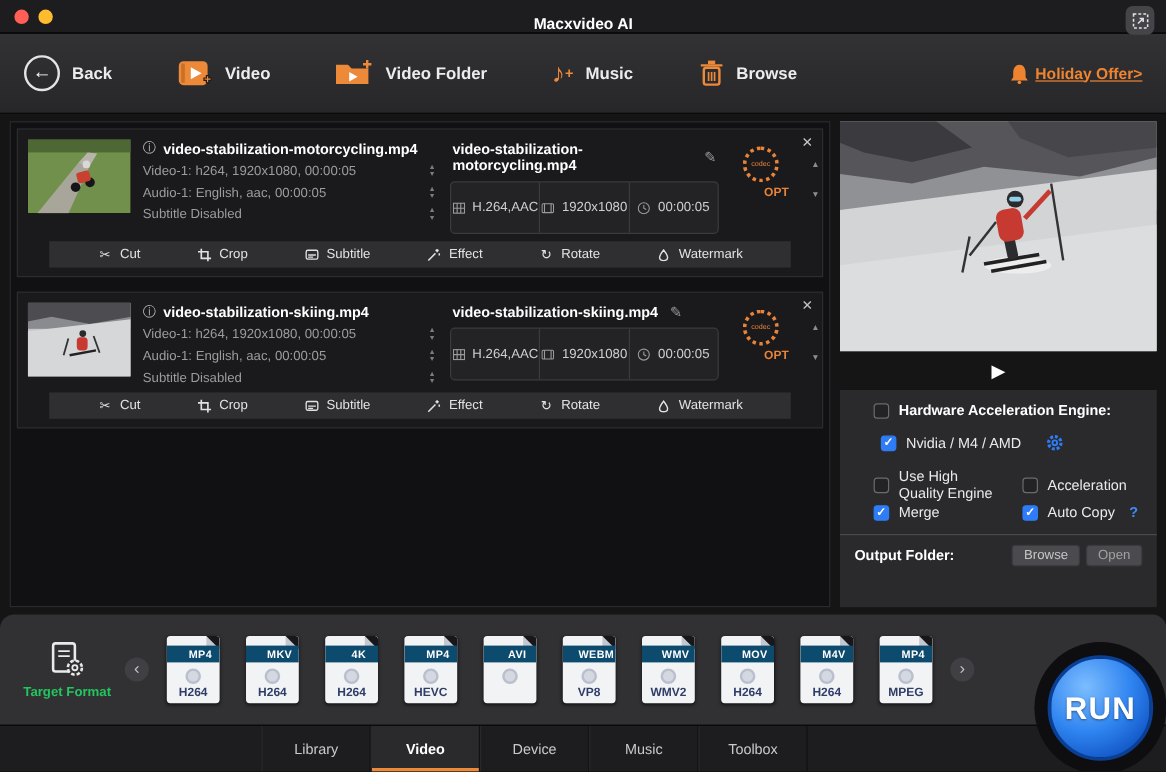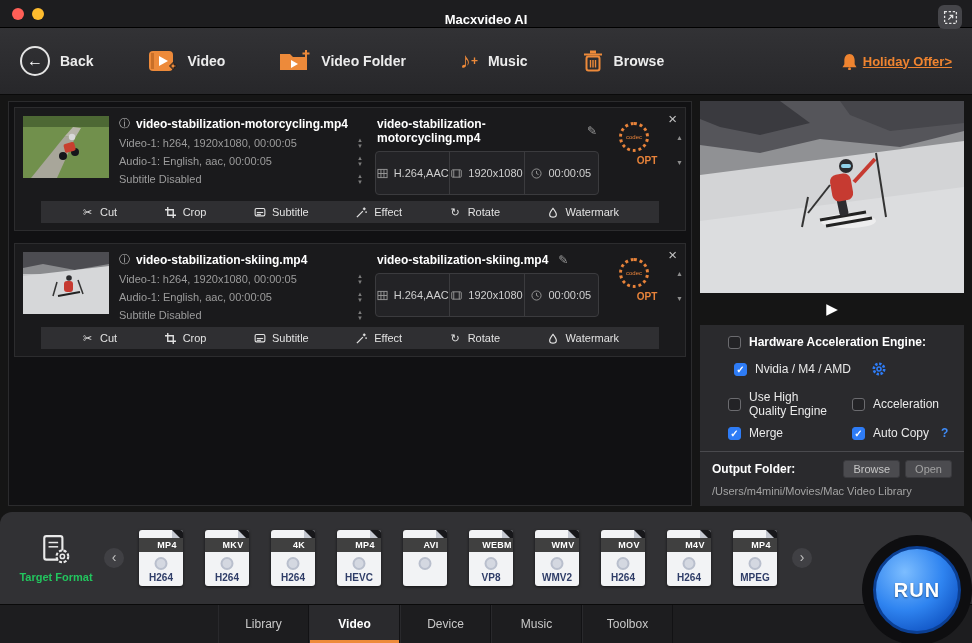--- a/index.html
+++ b/index.html
@@ -59,21 +59,21 @@
   .action .ic { display:flex; align-items:center; justify-content:center; width:13px; height:13px; font-size:11px; color:#e2e2e2; }
 
   
   .preview { width:100%; height:192px; background:#0c0c0c; overflow:hidden; }
   .preview svg { display:block; width:100%; height:100%; }
   .play-row { height:32px; display:flex; align-items:center; justify-content:center; color:#fff; font-size:15px; }
   .settings { background:#2a2a2d; flex:1; padding:10px 12px 6px 12px; font-size:12px; color:#eaeaea; }
   .set-row { display:flex; align-items:center; gap:8px;padding-left:16px; }
   .set-row.bold { font-weight:bold; color:#fff; }
   .gpu-row { margin:12px 0 0 22px; display:flex; align-items:center; gap:8px; }
-  .set-grid { display:grid; grid-template-columns:1fr 116px; row-gap:8px; margin-top:13px; }
+  .set-grid { display:grid; grid-template-columns:1fr 116px; row-gap:2px; margin-top:13px; }
   .cb { width:13px; height:13px; border-radius:3px; background:#232326; border:1px solid #6b6b6f; flex:none;
     display:inline-flex; align-items:center; justify-content:center; color:transparent; font-size:10px; }
   .cb.checked { background:#2e7cf6; border-color:#2e7cf6; color:#fff; font-weight:bold; }
   .help-q { color:#3f8cf8; font-weight:bold; margin-left:4px; }
   .divider { height:1px; background:#4a4a4e; margin:11px -12px 8px -12px; }
   .output-row { display:flex; align-items:center; justify-content:space-between; }
   .out-label { font-weight:bold; color:#fff; }
   .out-btns { display:flex; gap:5px; }
   .gbtn { background:#4b4b4f; border:1px solid #3a3a3e; color:#c6c6c6; font-size:11px; padding:2px 9px; border-radius:3px; }
   .gbtn.dim { color:#a2a2a2; }
@@ -84,32 +84,32 @@
   .target { width:96px; flex:none; display:flex; flex-direction:column; align-items:center; gap:5px; color:#22c55e; }
   .target-label { font-size:11px; font-weight:bold; }
   .carousel-btn { width:20px; height:20px; border-radius:50%; background:#404044; color:#c2c2c2; flex:none;
     display:flex; align-items:center; justify-content:center; font-size:14px; line-height:1; padding-bottom:2px; }
   .formats { display:flex; gap:22px; margin:0 15px; align-items:center; }
   .fmt { width:44px; flex:none; }
   .fmt-page { width:44px; height:56px; background:#f2f3f5; border-radius:3px; position:relative; overflow:hidden;
     box-shadow:0 1px 3px rgba(0,0,0,.6); }
   .fmt-fold { position:absolute; top:0; right:0; width:0; height:0; border-style:solid; border-width:0 11px 11px 0;
     border-color:#17171a #17171a #c4c8d1 transparent; }
-  .fmt-band { position:absolute; top:8px; left:0; right:0; height:14px; background:#404040; color:#fff; font-size:9px;
+  .fmt-band { position:absolute; top:8px; left:0; right:0; height:14px; background:#0c4a6e; color:#fff; font-size:9px;
     font-weight:bold; display:flex; align-items:center; justify-content:center; letter-spacing:.3px;padding-left:12px; }
   .fmt-logo { position:absolute; top:27px; left:50%; transform:translateX(-50%); width:13px; height:13px; border-radius:50%;
     background:#d4d8e1; border:2px solid #b9bfcd; }
   .fmt-codec { position:absolute; bottom:3px; left:0; right:0; text-align:center; font-size:10px; font-weight:bold; color:#2f3d68; }
 
   
   .run-well { position:absolute; right:0; bottom:-2px; width:110px; height:110px; border-radius:50%; background:#0e0e10;
     display:flex; align-items:center; justify-content:center; z-index:30; }
   .run-btn { width:88px; height:88px; border-radius:50%; border:3px solid #0b3f93;
     background:radial-gradient(circle at 35% 28%, #7cbdff, #2f84f0 48%, #1155c5 82%);
-    display:flex; align-items:center; justify-content:center; color:#fff; font-weight:bold; font-size:20px;
+    display:flex; align-items:center; justify-content:center; color:#fff; font-weight:bold; font-size:26px;
     letter-spacing:1px; text-shadow:0 1px 2px rgba(0,0,0,.45); }
 
   
   .tabs { height:39px; background:#1d1d1f; border-top:1px solid #0a0a0a; display:flex; padding-left:218px; }
   .tab { width:91px; display:flex; align-items:center; justify-content:center; font-size:12px; color:#c9c9c9;
     border-right:1px solid #121214; border-left:1px solid #29292c; position:relative; }
   .tab.active { background:#2a2a2d; color:#fff; font-weight:bold; }
   .tab.active::after { content:""; position:absolute; left:0; right:0; bottom:0; height:3px; background:#ed8a3a; }
 </style>
 </head>
@@ -521,21 +521,20 @@
           </span>
         </div>
         <div class="divider"></div>
         <div class="output-row">
           <span class="out-label">Output Folder:</span>
           <span class="out-btns">
             <span class="gbtn">Browse</span>
             <span class="gbtn dim">Open</span>
           </span>
         </div>
-        <div class="out-path">/Users/m4mini/Movies/Mac Video Library</div>
       </div>
     </div>
   </div>
 
   <div class="format-bar">
     <div class="target">
       <svg width="32" height="32" viewBox="0 0 30 30" fill="none" stroke="#eaeaea" stroke-width="2">
         <rect x="4" y="2" width="17" height="22" rx="2"></rect>
         <line x1="8" y1="8" x2="17" y2="8" stroke-width="1.4"></line>
         <line x1="8" y1="12" x2="17" y2="12" stroke-width="1.4"></line>

